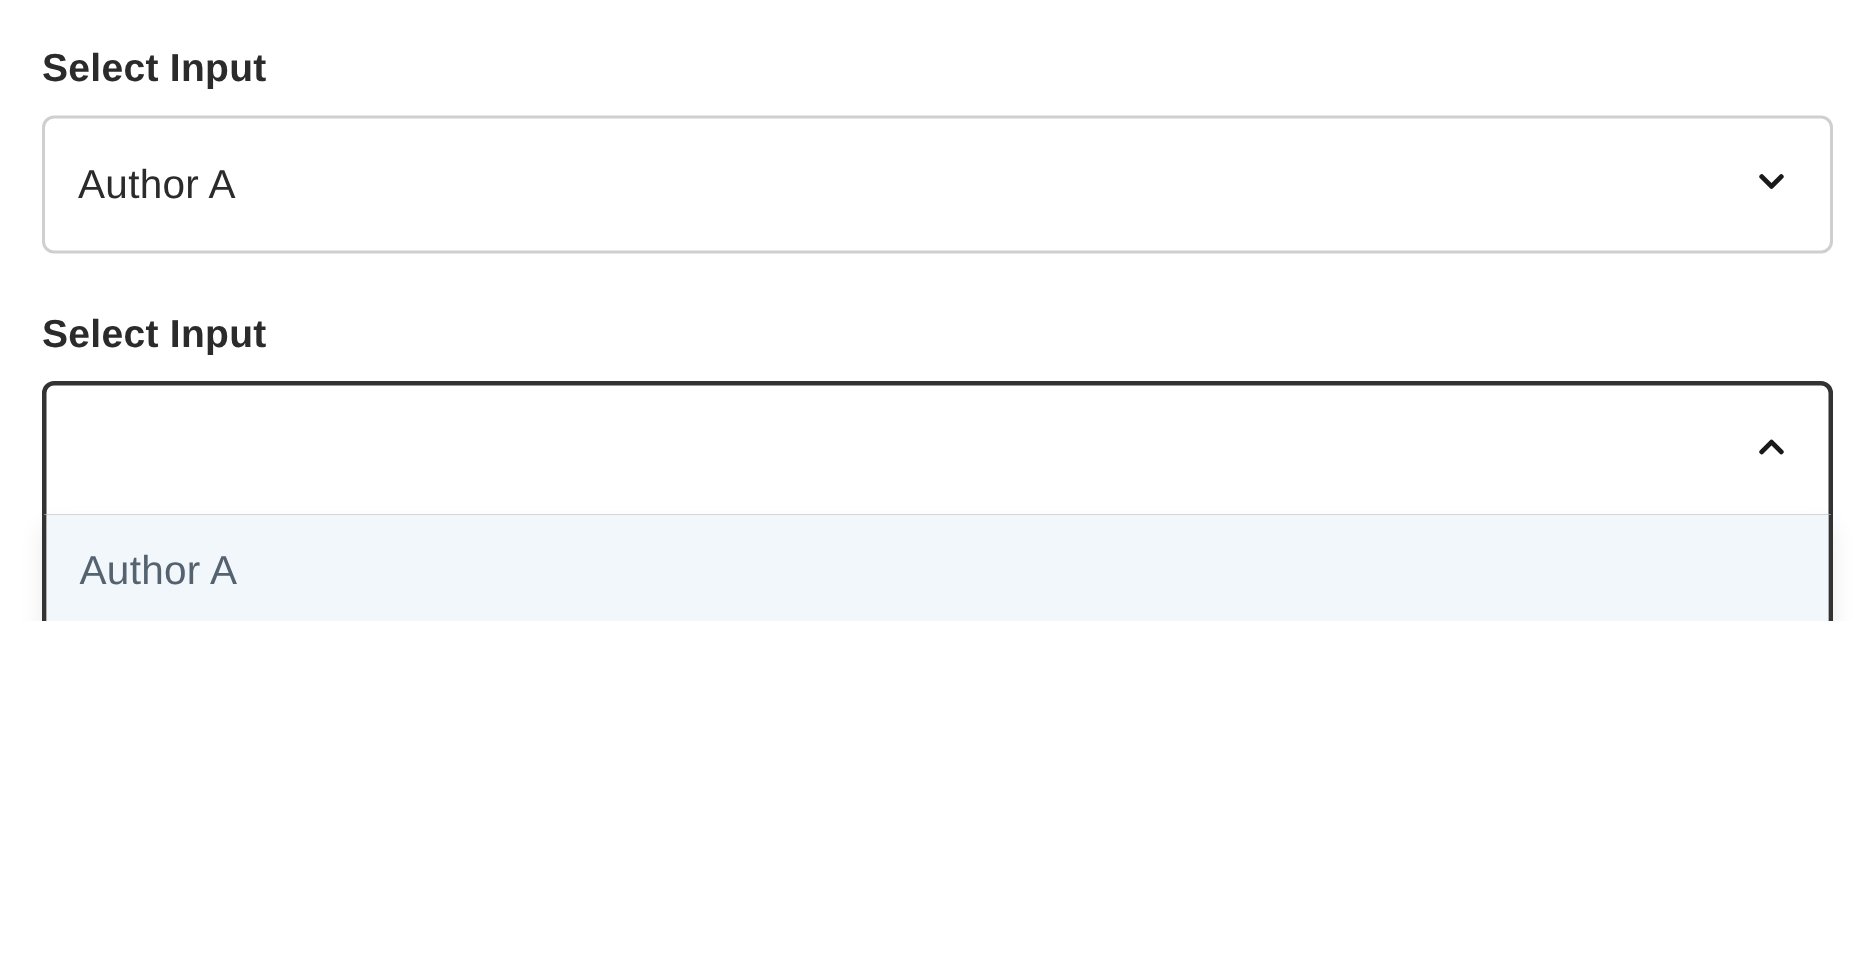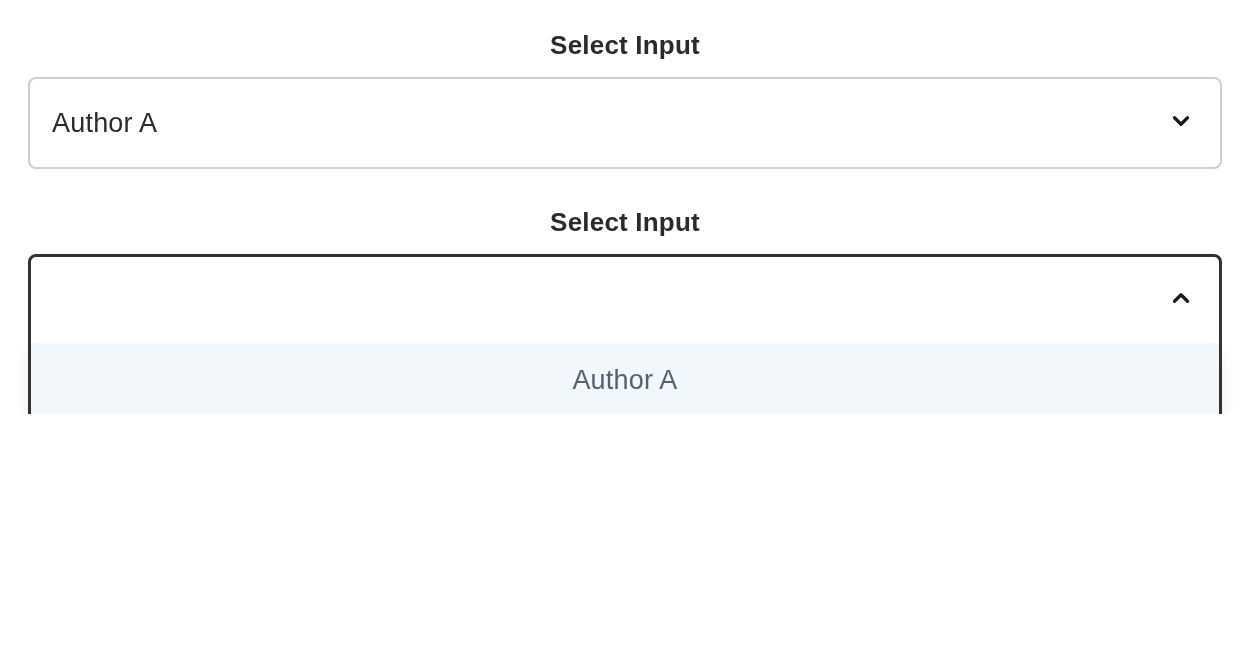--- a/index.html
+++ b/index.html
@@ -8,21 +8,20 @@
       padding: 0;
     }
     body {
       font-family: -apple-system, BlinkMacSystemFont, "Segoe UI", Helvetica, Arial, sans-serif;
       background: #ffffff;
       padding: 30px 28px;
       width: 1250px;
     }
     .field {
       margin-bottom: 38px;
-      text-align: center;
     }
     .field-label {
       font-size: 26px;
       font-weight: 700;
       color: #2b2b2b;
       margin-bottom: 16px;
       letter-spacing: 0.2px;
     }
     .select-control {
       position: relative;

